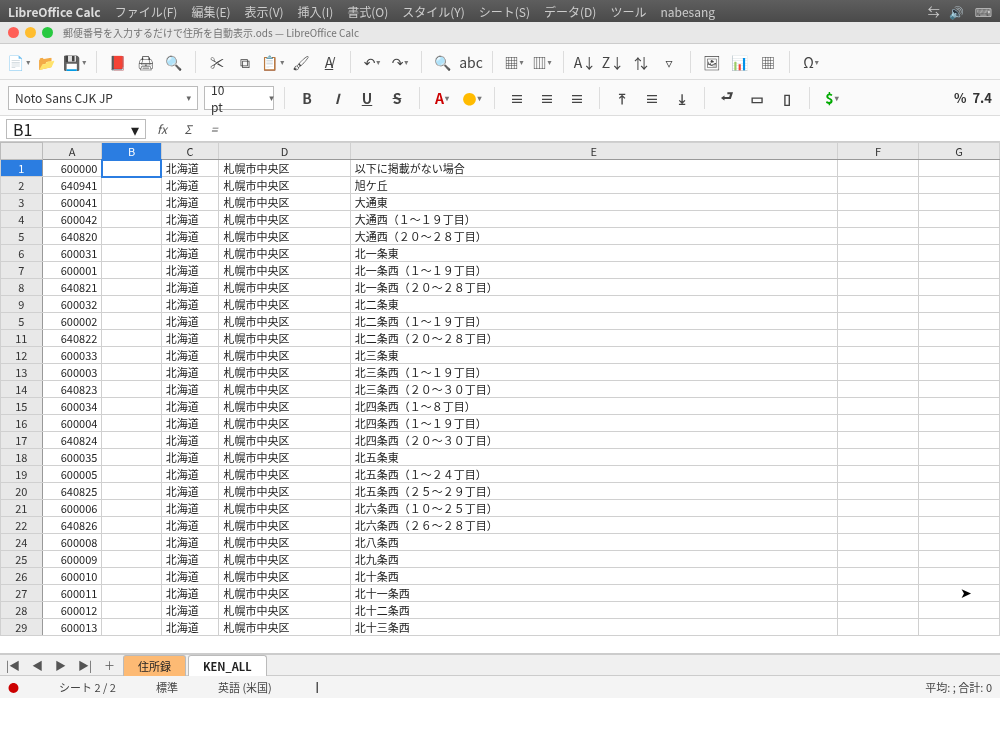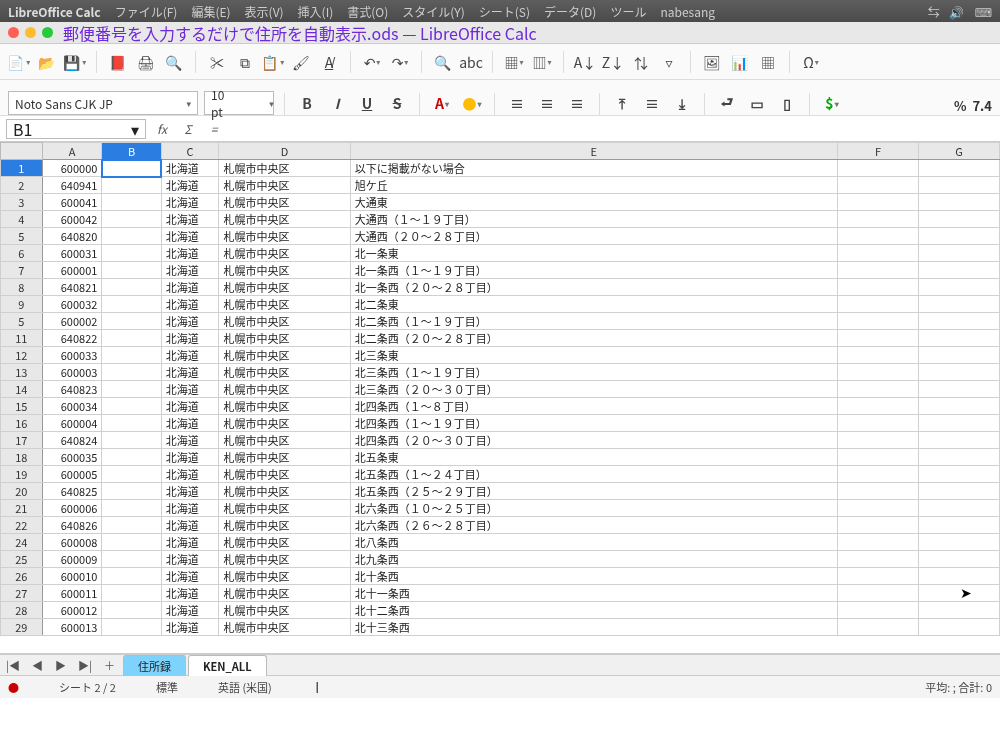--- a/index.html
+++ b/index.html
@@ -4,26 +4,26 @@
 <style>
 * { box-sizing: border-box; margin: 0; padding: 0; font-family: "Noto Sans CJK JP", sans-serif; }
 body { width: 1000px; height: 738px; overflow: hidden; background: #fff; font-size: 12px; color: #222; }
 .menubar { height: 22px; background: linear-gradient(#5e5e5e,#4a4a4a); display: flex; align-items: center; padding: 0 8px; color: #ccc; font-size: 12px; gap: 14px; }
 .menubar .appname { font-weight: bold; color: #ddd; }
 .menubar .right { margin-left: auto; display: flex; gap: 10px; align-items: center; }
 .titlebar { height: 22px; display: flex; align-items: center; padding: 0 8px; background: #e8e8e8; border-bottom: 1px solid #ccc; }
 .traffic { display: flex; gap: 6px; margin-right: 10px; }
 .tl { width: 11px; height: 11px; border-radius: 50%; }
 .tl.r { background: #ff5f57; } .tl.y { background: #ffbd2e; } .tl.g { background: #28c940; }
-.titlebar .title { color: #6d28d9; font-size: 16px; }
+.titlebar .title { color: #737373; font-size: 10px; }
 .toolbar { height: 36px; background: #fafafa; border-bottom: 1px solid #ddd; display: flex; align-items: center; padding: 0 8px; gap: 6px; }
 .tbtn { width: 22px; height: 22px; display: inline-flex; align-items: center; justify-content: center; color: #444; font-size: 14px; }
 .tbtn.drop::after { content: "▾"; font-size: 8px; margin-left: 1px; color: #777; }
 .sep { width: 1px; height: 22px; background: #ddd; margin: 0 4px; }
-.formatbar { height: 36px; background: #fafafa; border-bottom: 1px solid #ddd; display: flex; align-items: flex-end; padding: 0 8px; gap: 6px; }
+.formatbar { height: 36px; background: #fafafa; border-bottom: 1px solid #ddd; display: flex; align-items: center; padding: 0 8px; gap: 6px; }
 .combo { height: 24px; border: 1px solid #bbb; background: #fff; display: flex; align-items: center; padding: 0 6px; font-size: 12px; color: #333; }
 .combo.font { width: 190px; justify-content: space-between; }
 .combo.size { width: 70px; justify-content: space-between; gap: 45px; }
 .combo .arr { font-size: 9px; color: #666; }
 .fbtn { width: 24px; height: 24px; display: inline-flex; align-items: center; justify-content: center; color: #444; font-size: 14px; font-weight: bold; }
 .fbtn.drop::after { content: "▾"; font-size: 8px; margin-left: 1px; color: #777; }
 .fbar-right { margin-left: auto; display: flex; align-items: center; gap: 6px; color: #333; font-size: 13px; font-weight: bold; }
 .formula-row { height: 26px; border-bottom: 1px solid #ccc; display: flex; align-items: center; padding: 0 6px; gap: 6px; }
 .cellref { width: 140px; height: 20px; border: 1px solid #bbb; padding: 0 6px; display: flex; align-items: center; justify-content: space-between; font-size: 16px; }
 .fxbtn { width: 20px; height: 20px; display: inline-flex; align-items: center; justify-content: center; color: #555; font-size: 12px; font-style: italic; }
@@ -35,21 +35,21 @@
 .grid .corner { width: 42px; background: #e8e8e8; border: 1px solid #bbb; }
 .grid th.colh { background: #e8e8e8; color: #333; font-weight: normal; border-bottom: 1px solid #999; }
 .grid th.colh.sel { background: #2b7de1; color: #fff; }
 .grid th.rowh { width: 42px; background: #e8e8e8; color: #333; font-weight: normal; text-align: center; border-right: 1px solid #999; }
 .grid th.rowh.sel { background: #2b7de1; color: #fff; }
 .grid td { padding: 0 4px; }
 .grid td.num { text-align: right; }
 .grid td.active { outline: 2px solid #2b7de1; outline-offset: -1px; background: #fff; }
 .tabsrow { height: 22px; border-top: 1px solid #ccc; border-bottom: 1px solid #ccc; display: flex; align-items: center; background: #f0f0f0; font-size: 11px; }
 .tabsrow .nav { padding: 0 6px; color: #555; }
-.tab { padding: 2px 14px; border: 1px solid #bbb; border-bottom: none; margin-left: 2px; background: #7dd3fc; border-radius: 3px 3px 0 0; }
+.tab { padding: 2px 14px; border: 1px solid #bbb; border-bottom: none; margin-left: 2px; background: #fdba74; border-radius: 3px 3px 0 0; }
 .tab.active { background: #fff; font-weight: bold; }
 .statusbar { height: 22px; display: flex; align-items: center; padding: 0 8px; font-size: 11px; color: #444; background: #f4f4f4; gap: 40px; }
 .statusbar .seg { white-space: nowrap; }
 .statusbar .right { margin-left: auto; }
 .cursor-ptr { position: absolute; left: 960px; top: 440px; font-size: 14px; color: #000; pointer-events: none; }
 </style>
 </head>
 <body>
 
 <div class="menubar">

